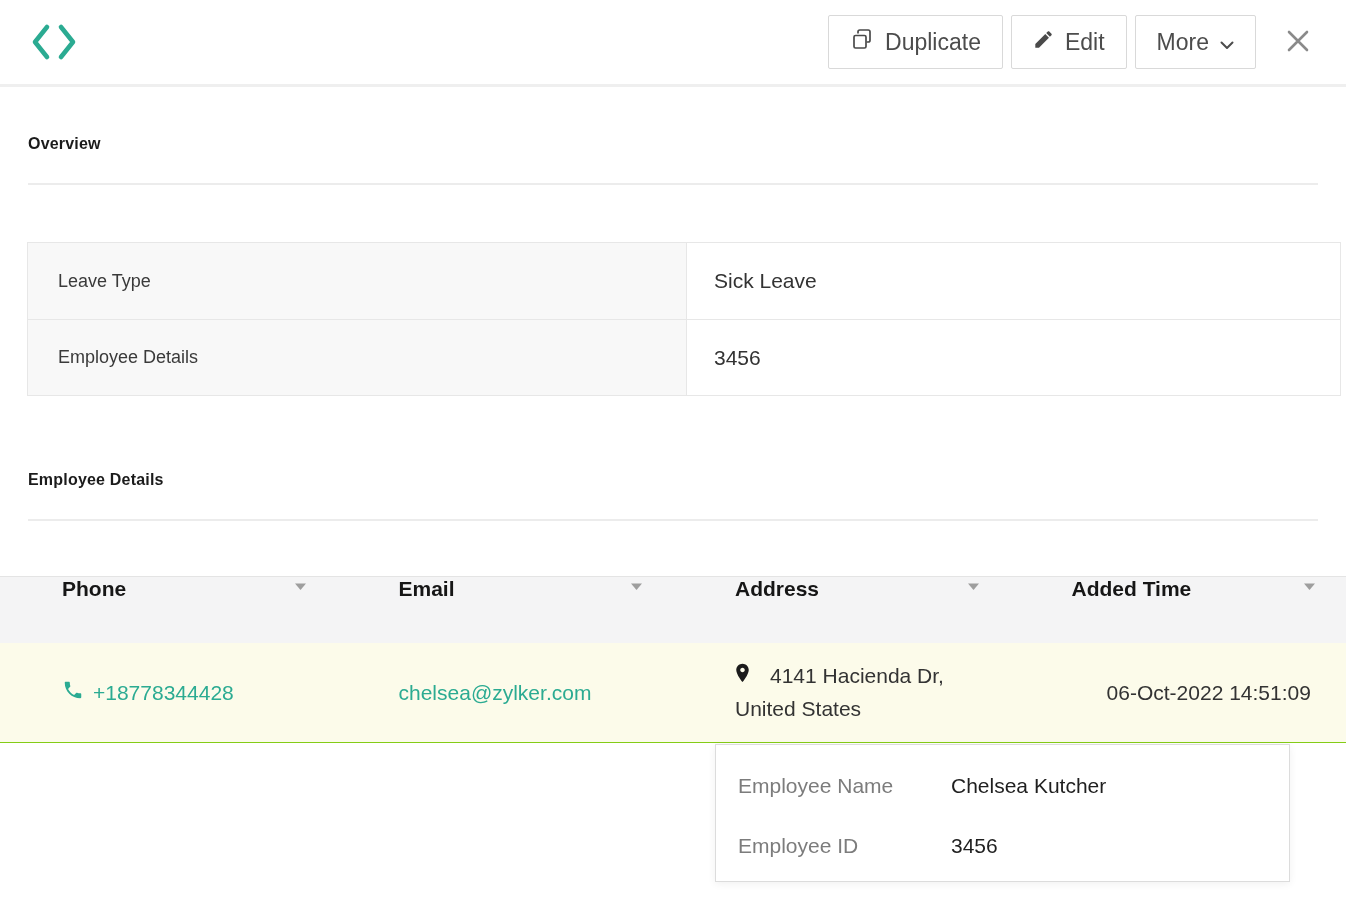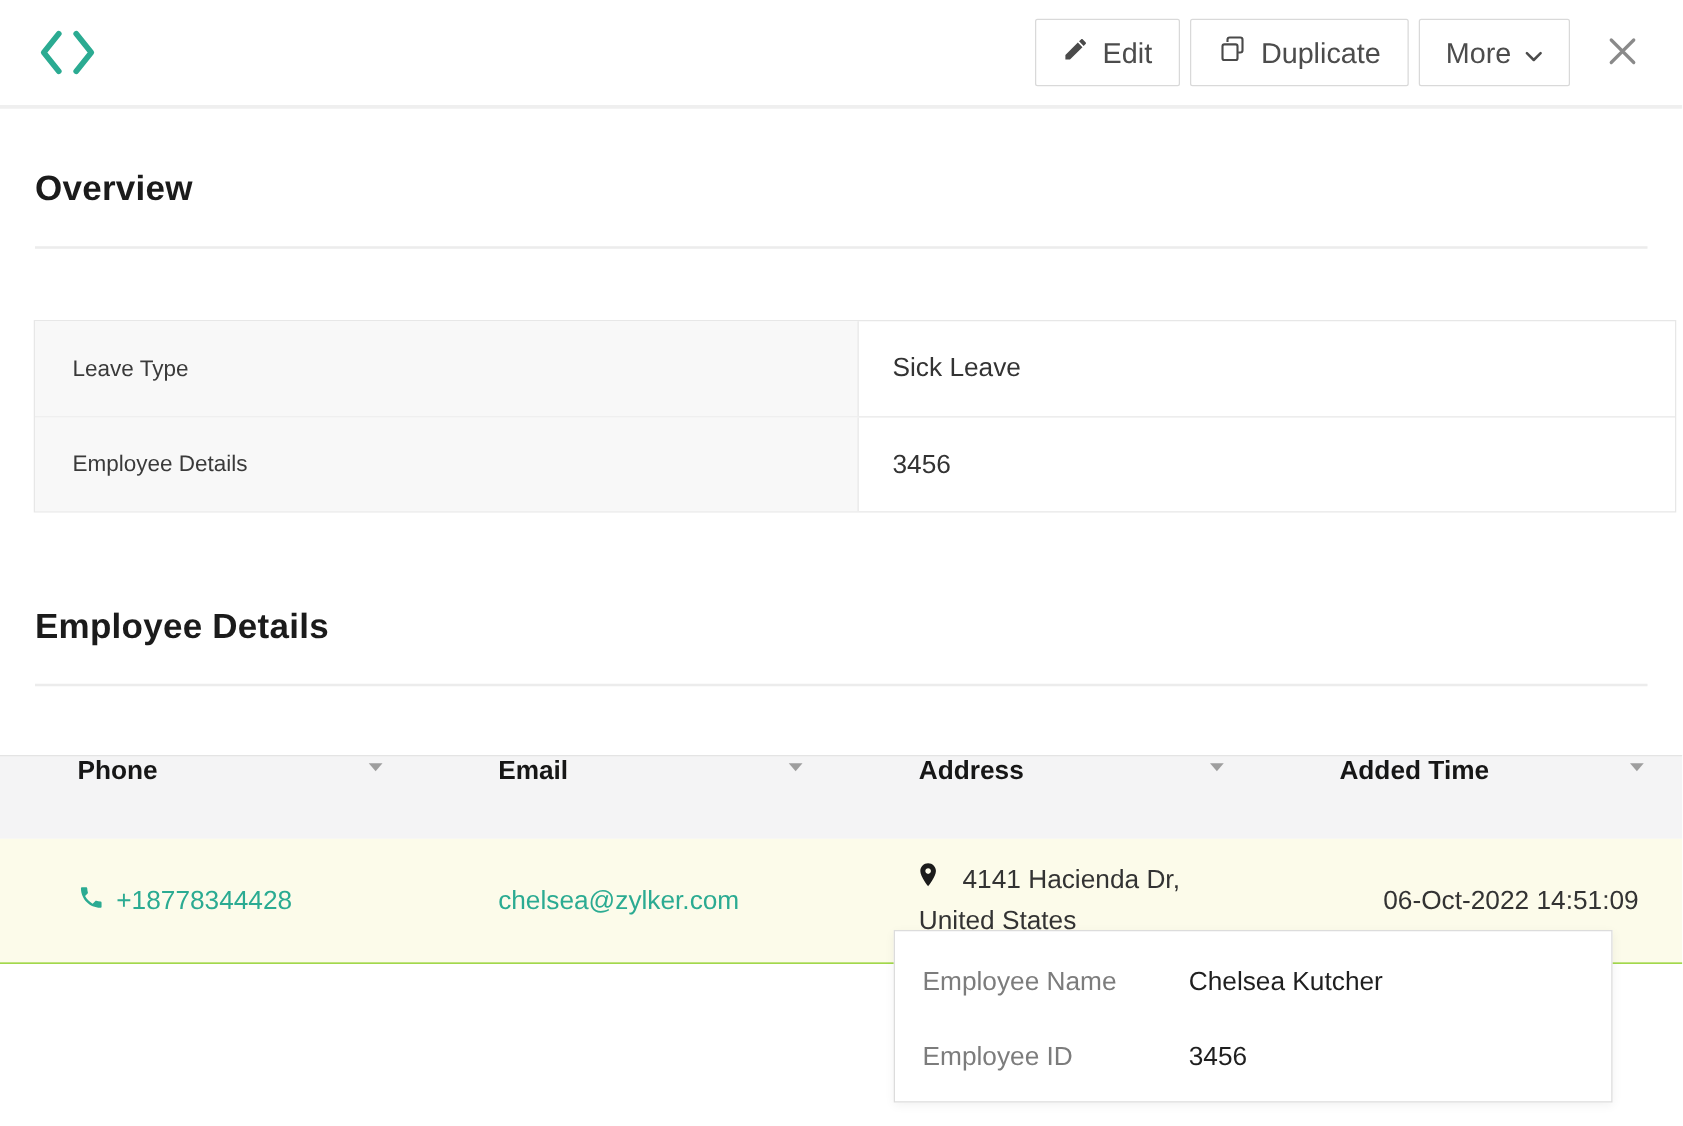--- a/index.html
+++ b/index.html
@@ -14,21 +14,21 @@
   .btn { display:flex; align-items:center; gap:11px; height:54px; padding:0 21px; background:#fff;
          border:1px solid #d9d9d9; border-radius:2px; font-size:23px; color:#4c4c4c; cursor:pointer;
          font-family:inherit; }
   .btn svg { flex:0 0 auto; }
   .close-btn { margin-left:16px; background:none; border:none; cursor:pointer; display:flex; align-items:center; padding:4px; }
 
   
   .section-head { margin:0 28px 0 28px; }
   .section-head.first { margin-top:48px; }
   .section-head.second { margin-top:75px; }
-  .section-title { font-size:28px; font-weight:700; color:#1b1b1b; letter-spacing:.2px; }
+  .section-title { font-size:16px; font-weight:700; color:#1b1b1b; letter-spacing:.2px; }
   .rule { border:none; border-top:2px solid #ececec; margin-top:30px; }
 
   
   .kv-table { margin:57px 5px 0 27px; border:1px solid #e7e7e7; }
   .kv-row { display:grid; grid-template-columns:659px 1fr; height:76px; }
   .kv-row + .kv-row { border-top:1px solid #e7e7e7; }
   .kv-label { background:#f8f8f8; border-right:1px solid #e7e7e7; display:flex; align-items:center;
               padding-left:30px; font-size:18px; color:#3a3a3a; }
   .kv-value { display:flex; align-items:center; padding-left:27px; font-size:21px; color:#333; }
 
@@ -62,34 +62,34 @@
   <div class="topbar">
     <span class="brand-icon">
       <svg width="48" height="38" viewBox="0 0 48 38" fill="none">
         <path d="M17 4 L5 19 L17 34" stroke="#2bab92" stroke-width="4.6" stroke-linecap="round" stroke-linejoin="round"></path>
         <path d="M31 4 L43 19 L31 34" stroke="#2bab92" stroke-width="4.6" stroke-linecap="round" stroke-linejoin="round"></path>
       </svg>
     </span>
     <div class="actions">
       <button class="btn">
         <span>
-          <svg width="21" height="21" viewBox="0 0 20 20">
-            <path fill="#4a4a4a" d="M2.2 14.3V17.8h3.5L15.2 8.3 11.7 4.8 2.2 14.3z M17.6 5.9c.4-.4.4-1 0-1.4l-2.1-2.1c-.4-.4-1-.4-1.4 0l-1.5 1.5 3.5 3.5 1.5-1.5z"></path>
-          </svg>
-        </span>
-        <span>Edit</span>
-      </button>
-      <button class="btn">
-        <span>
           <svg width="24" height="24" viewBox="0 0 24 24" fill="none" stroke="#4a4a4a" stroke-width="1.7">
             <path d="M8 6.5V4.8c0-1 .8-1.8 1.8-1.8h8.4c1 0 1.8.8 1.8 1.8v8.4c0 1-.8 1.8-1.8 1.8H16.5"></path>
             <rect x="4" y="8.5" width="12" height="12.5" rx="1.5"></rect>
           </svg>
         </span>
         <span>Duplicate</span>
+      </button>
+      <button class="btn">
+        <span>
+          <svg width="21" height="21" viewBox="0 0 20 20">
+            <path fill="#4a4a4a" d="M2.2 14.3V17.8h3.5L15.2 8.3 11.7 4.8 2.2 14.3z M17.6 5.9c.4-.4.4-1 0-1.4l-2.1-2.1c-.4-.4-1-.4-1.4 0l-1.5 1.5 3.5 3.5 1.5-1.5z"></path>
+          </svg>
+        </span>
+        <span>Edit</span>
       </button>
       <button class="btn">
         <span>More</span>
         <span>
           <svg width="14" height="9" viewBox="0 0 14 9" fill="none">
             <path d="M1.5 1.5 L7 7 L12.5 1.5" stroke="#4c4c4c" stroke-width="2" stroke-linecap="round" stroke-linejoin="round"></path>
           </svg>
         </span>
       </button>
       <button class="close-btn">

